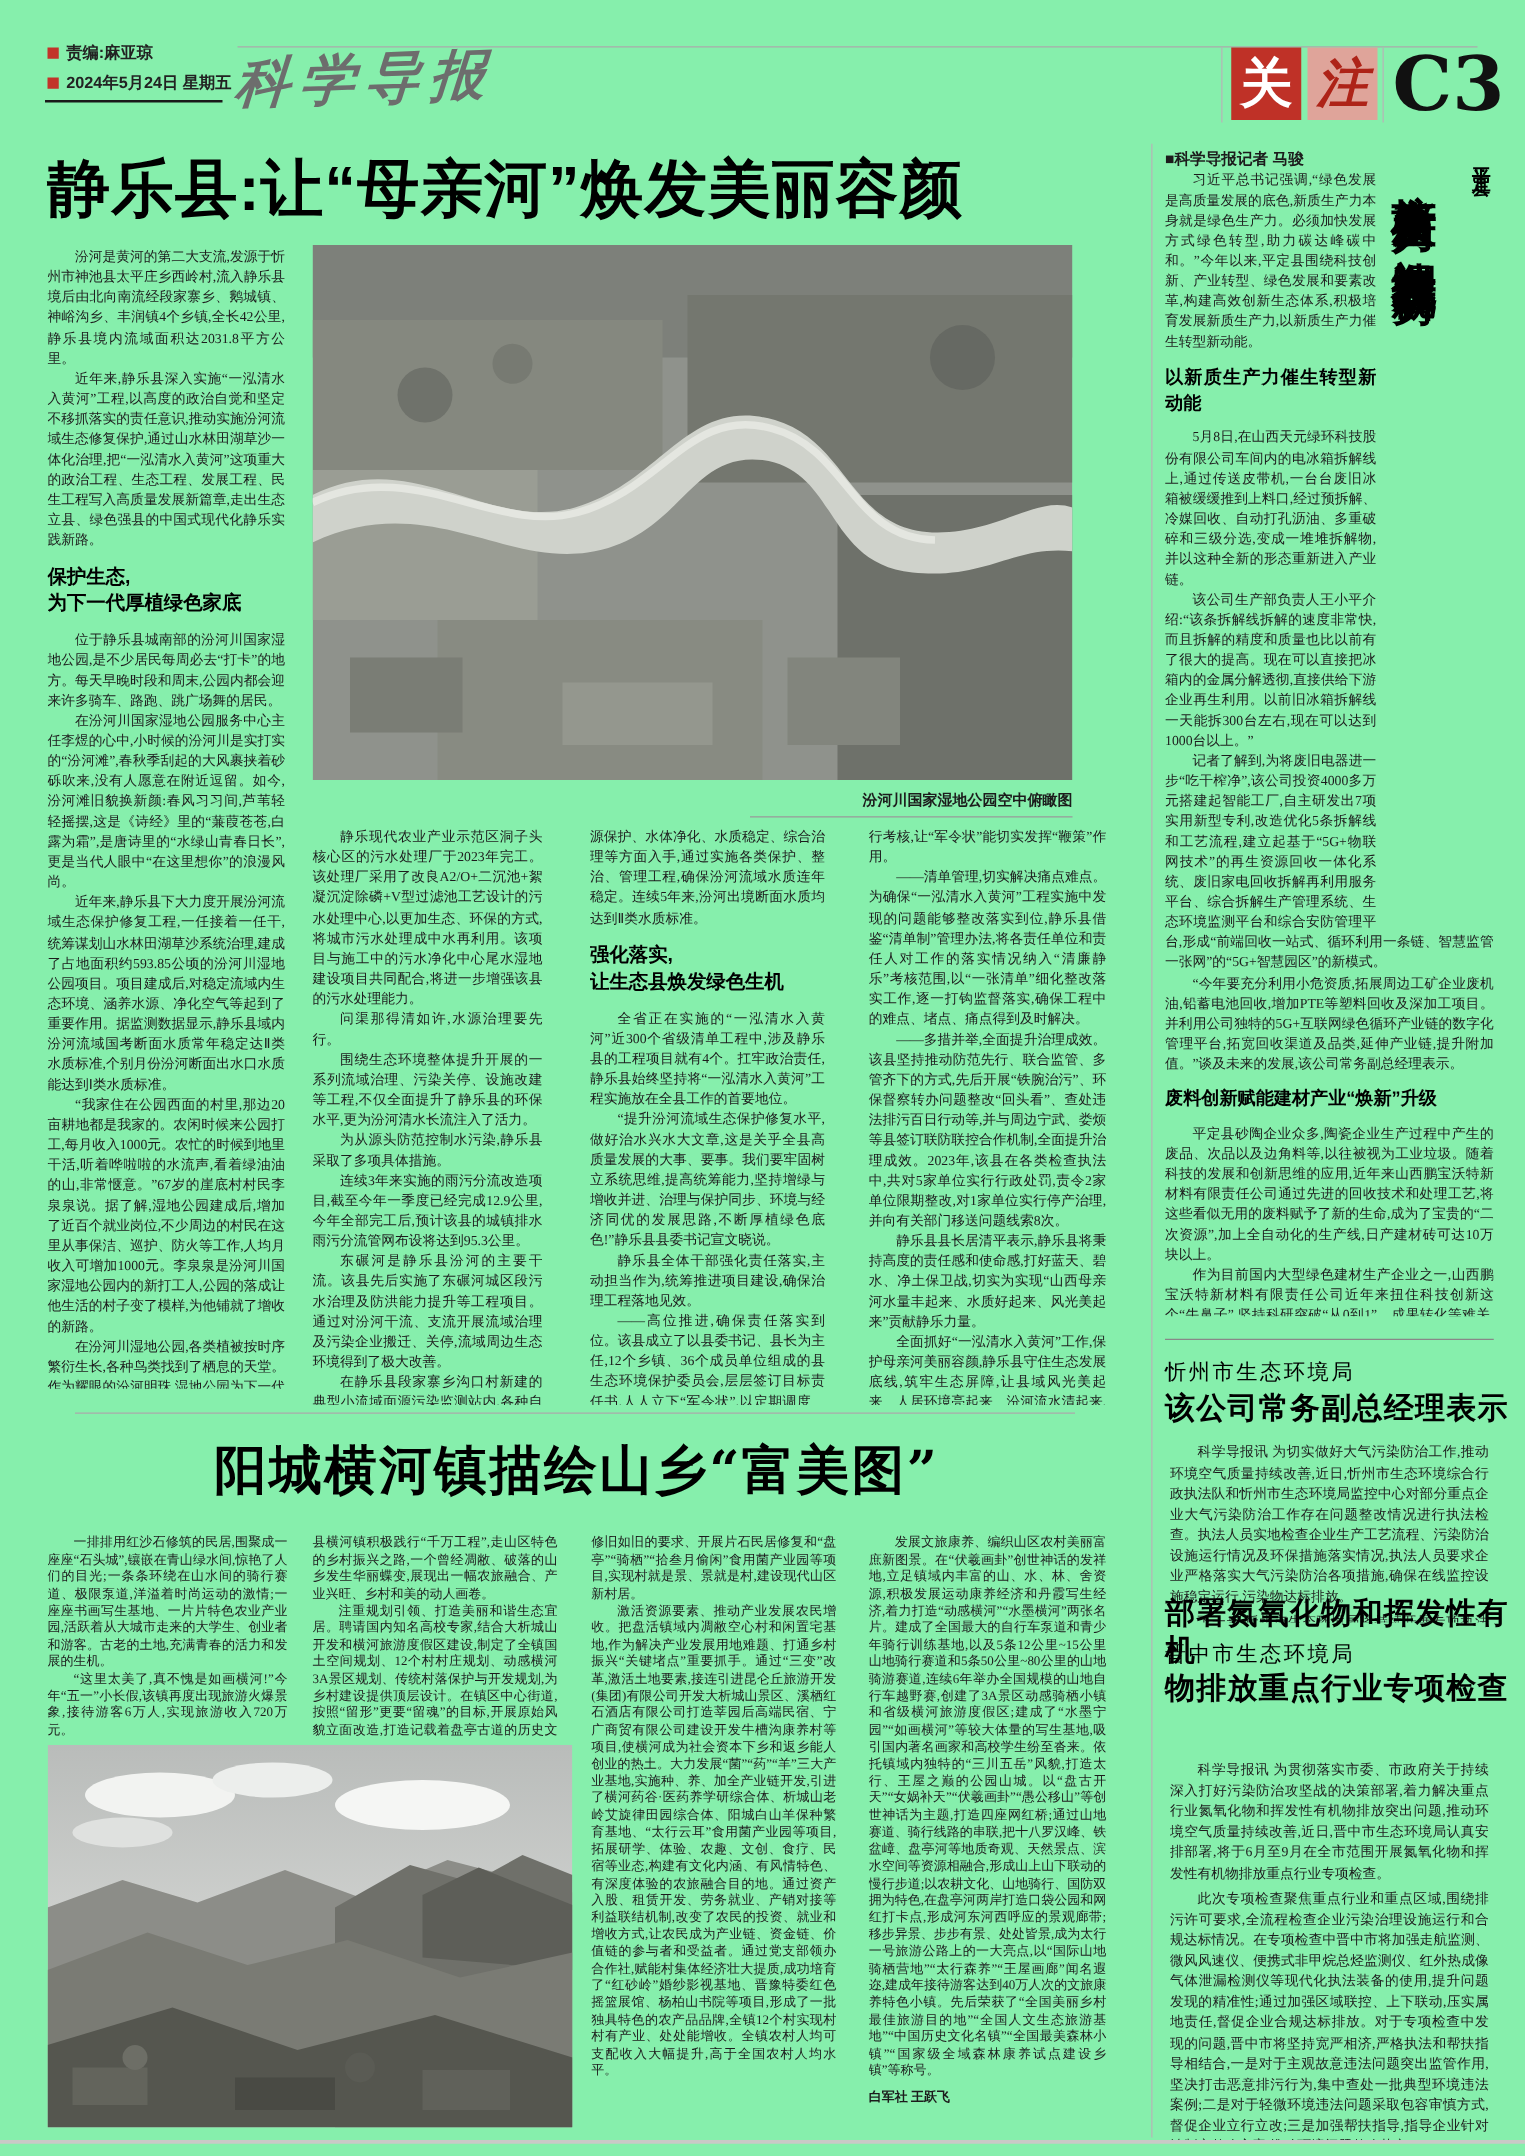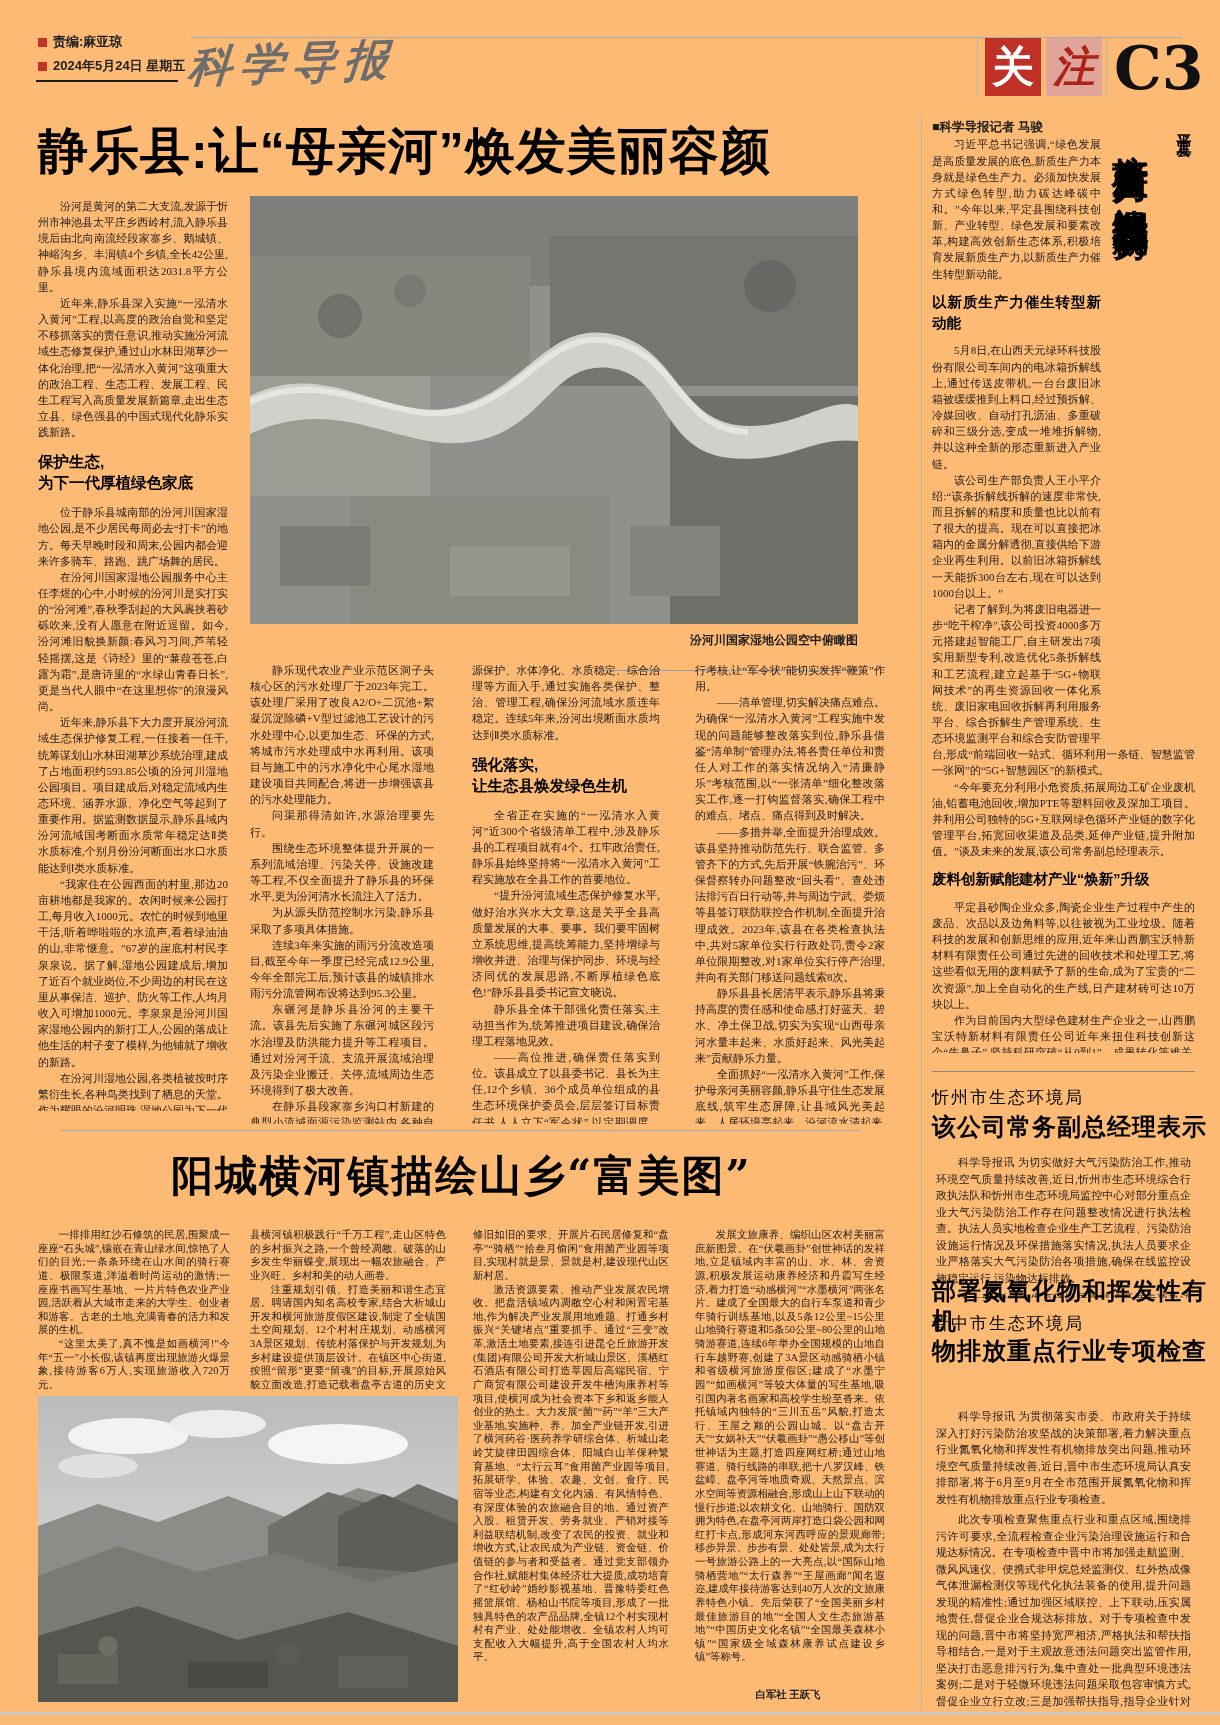--- a/index.html
+++ b/index.html
@@ -1,16 +1,16 @@
 <!DOCTYPE html>
 <html><head>
 <meta charset="utf-8">
 <style>
   html,body{margin:0;padding:0;background:#f2f2f0;}
-  #page{position:relative;width:1220px;height:1725px;background:#fdba74;overflow:hidden;
+  #page{position:relative;width:1220px;height:1725px;background:#86efac;overflow:hidden;
         font-family:"Liberation Serif", serif;color:#1c1c1c;}
   .abs{position:absolute;}
   .hline{position:absolute;background:#aaa;height:1px;}
   .vline{position:absolute;background:#b5b5b5;width:1px;}
 
   
   .meta-row{display:flex;align-items:center;gap:6px;font-family:"Liberation Sans",sans-serif;
             font-size:13px;font-weight:bold;color:#222;}
   .red-sq{width:9px;height:9px;background:#c2342a;display:inline-block;}
   .masthead{font-family:"DejaVu Serif",serif;font-style:italic;font-weight:bold;
@@ -27,25 +27,25 @@
   .yc-headline{font-family:"DejaVu Serif",serif;font-weight:900;font-size:42px;letter-spacing:2px;
                text-align:center;color:#000;white-space:nowrap;}
 
   
   .col{position:absolute;overflow:hidden;text-align:justify;font-size:11px;line-height:1.47;}
   .col p{margin:0;}
   .col p.para{text-indent:2em;}
   .col p.cont{text-indent:0;}
   .col h3.subhead{font-family:"Liberation Sans",sans-serif;font-size:15.5px;line-height:1.35;
                   margin:12px 0 10px 0;white-space:pre-line;color:#000;}
-  .col p.byline{text-align:center;font-weight:bold;margin-top:24px;padding-right:4px;}
+  .col p.byline{text-align:left;font-weight:bold;margin-top:8px;padding-right:4px;}
   .dense{font-size:10.4px;line-height:1.31;}
 
   .caption{font-size:12px;font-weight:bold;text-align:right;border-bottom:1px solid #999;
-           padding-bottom:21px;}
+           padding-bottom:4px;}
 
   
   #pd-body{position:absolute;left:932px;top:118px;width:263px;height:935px;overflow:hidden;
            text-align:justify;font-size:11px;line-height:1.47;}
   #pd-body p{margin:0;}
   #pd-body p.para{text-indent:2em;}
   #pd-body h3.subhead{font-family:"Liberation Sans",sans-serif;font-size:14.5px;margin:10px 0 8px 0;color:#000;}
   .vh-float{float:right;width:88px;height:614px;position:relative;margin-left:6px;}
   .vh-kicker{position:absolute;right:0;top:4px;writing-mode:vertical-rl;
              font-family:"Liberation Sans",sans-serif;font-size:15px;font-weight:bold;

